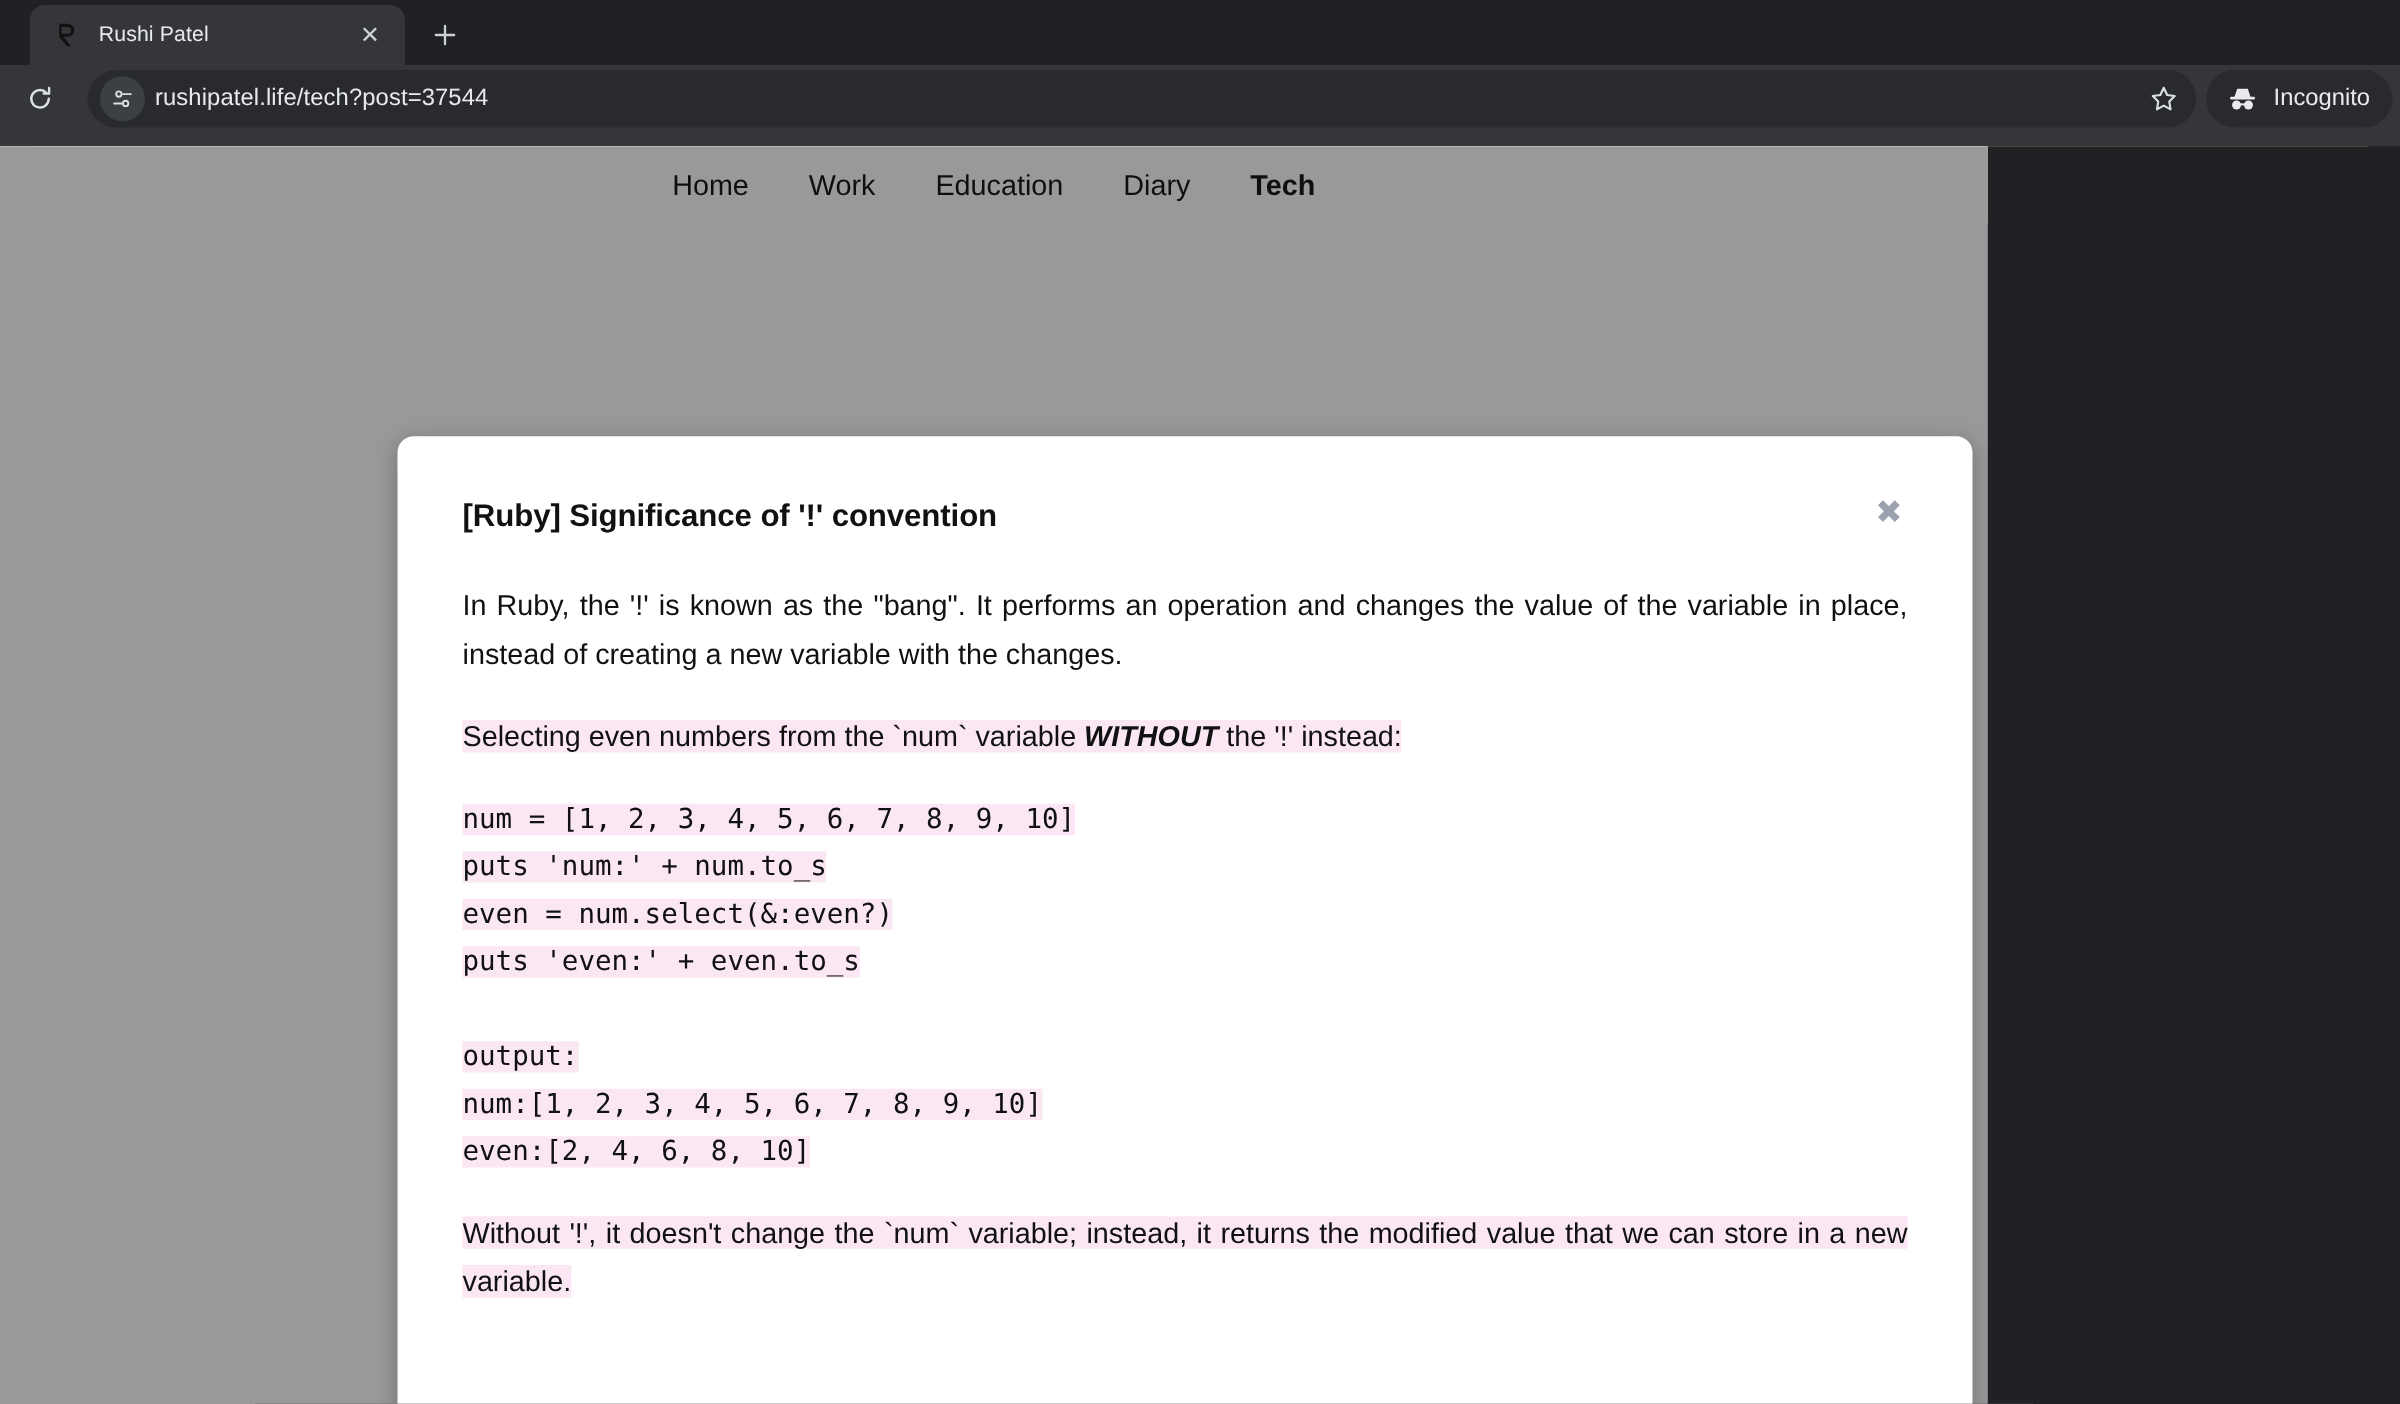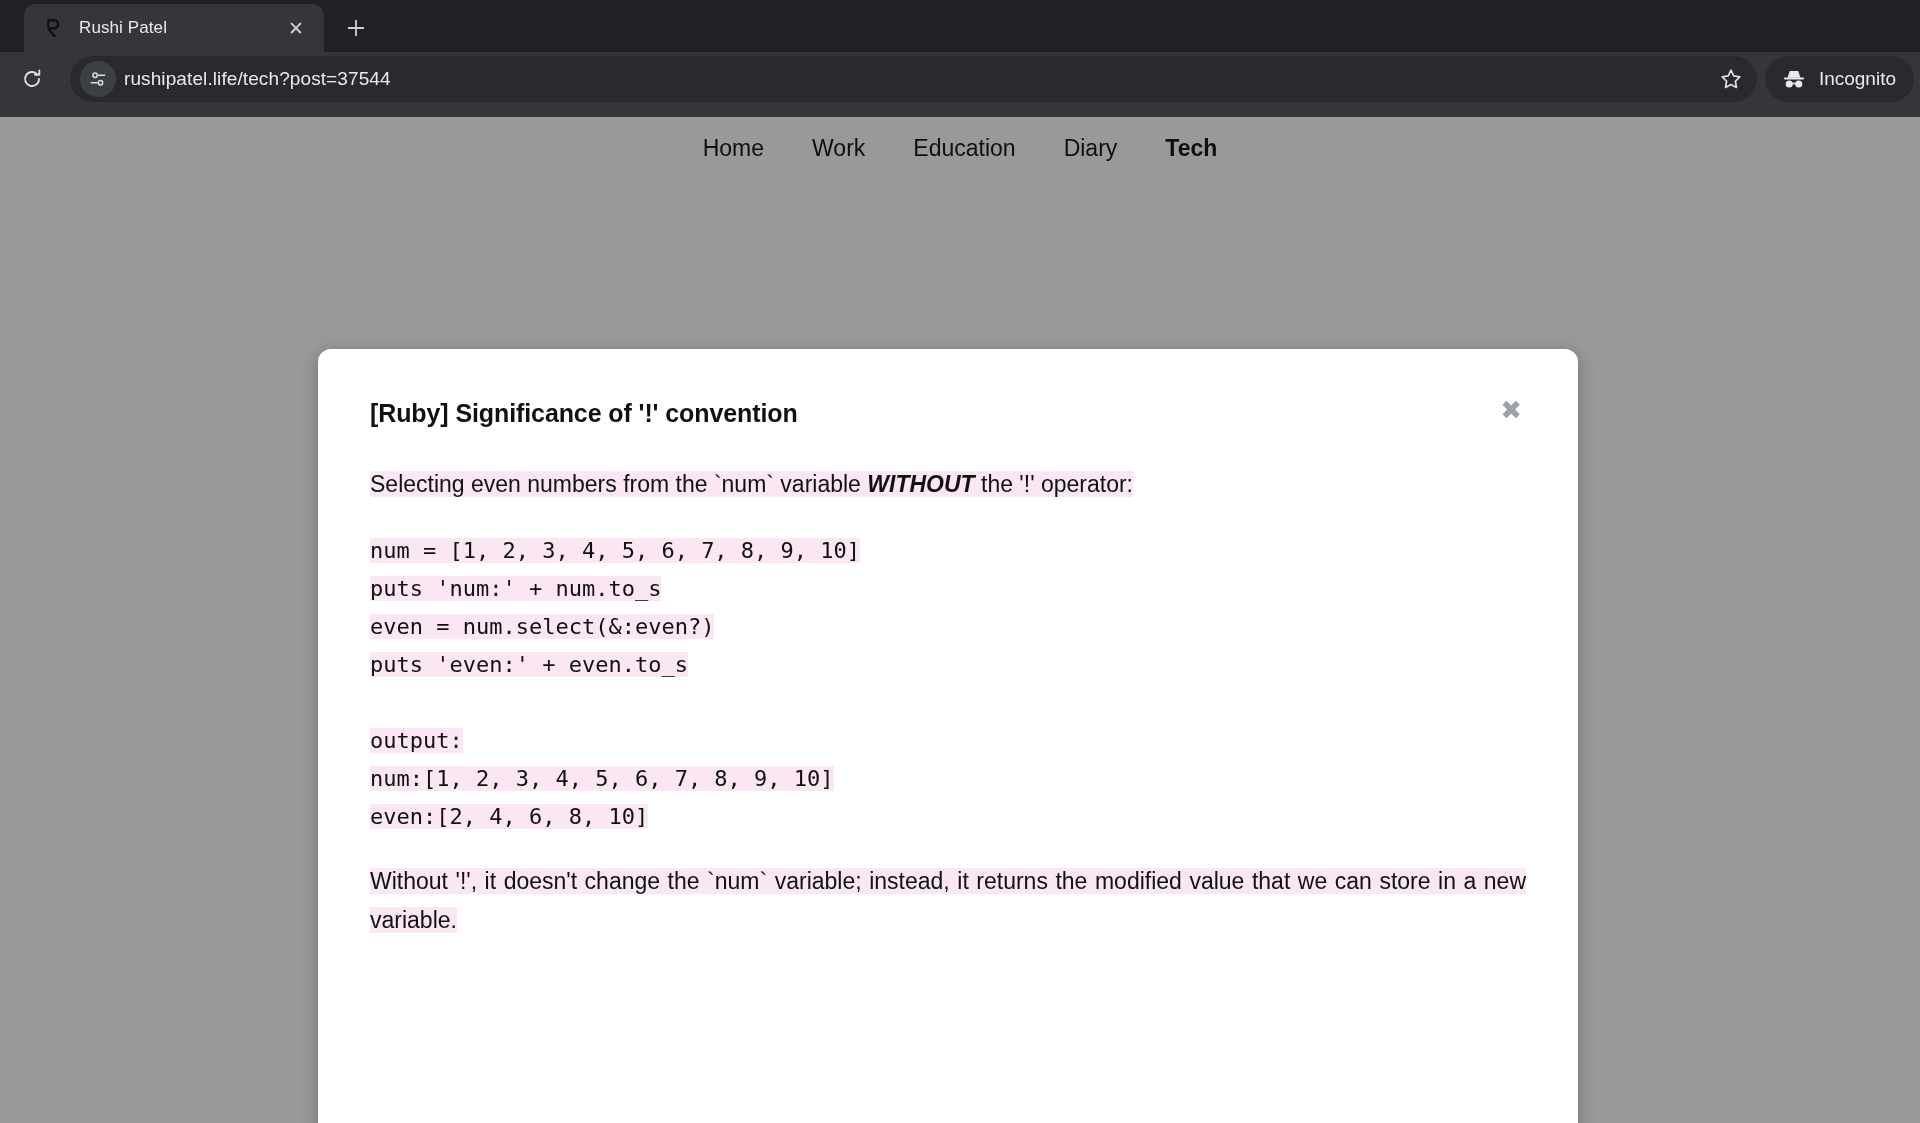--- a/index.html
+++ b/index.html
@@ -145,21 +145,21 @@
     flex: 0 0 auto;
     gap: 12px;
     margin-left: 2px;
     text-align: center;
   }
   #incognito-chip svg { display:block; }
 
   
   #page-viewport {
     position: relative;
-    width: 1920px;
+    width: 1590px;
     height: 1006px;
     background: #ffffff;
     overflow: hidden;
   }
 
   #site-nav {
     position: relative;
     z-index: 1;
     height: 62px;
     display: flex;
@@ -333,22 +333,23 @@
 
   <div id="modal">
 
     <div id="modal-header">
       <div id="modal-title">[Ruby] Significance of '!' convention</div>
       <div id="modal-close">✖</div>
     </div>
 
     <div id="modal-body">
 
-
-      <p class="para"><span class="hl-inline"><span>Selecting even numbers from the `num` variable </span><span class="bold">WITHOUT</span><span> the '!' operator:</span></span></p>
+      <p class="para plain">In Ruby, the '!' is known as the "bang". It performs an operation and changes the value of the variable in place, instead of creating a new variable with the changes.</p>
+
+      <p class="para"><span class="hl-inline"><span>Selecting even numbers from the `num` variable </span><span class="bold">WITHOUT</span><span> the '!' instead:</span></span></p>
 
       <div class="code-block">
         <span class="line"><span>num = [1, 2, 3, 4, 5, 6, 7, 8, 9, 10]</span></span>
         <span class="line"><span>puts 'num:' + num.to_s</span></span>
         <span class="line"><span>even = num.select(&amp;:even?)</span></span>
         <span class="line"><span>puts 'even:' + even.to_s</span></span>
         <span class="line empty"></span>
         <span class="line"><span>output:</span></span>
         <span class="line"><span>num:[1, 2, 3, 4, 5, 6, 7, 8, 9, 10]</span></span>
         <span class="line"><span>even:[2, 4, 6, 8, 10]</span></span>

